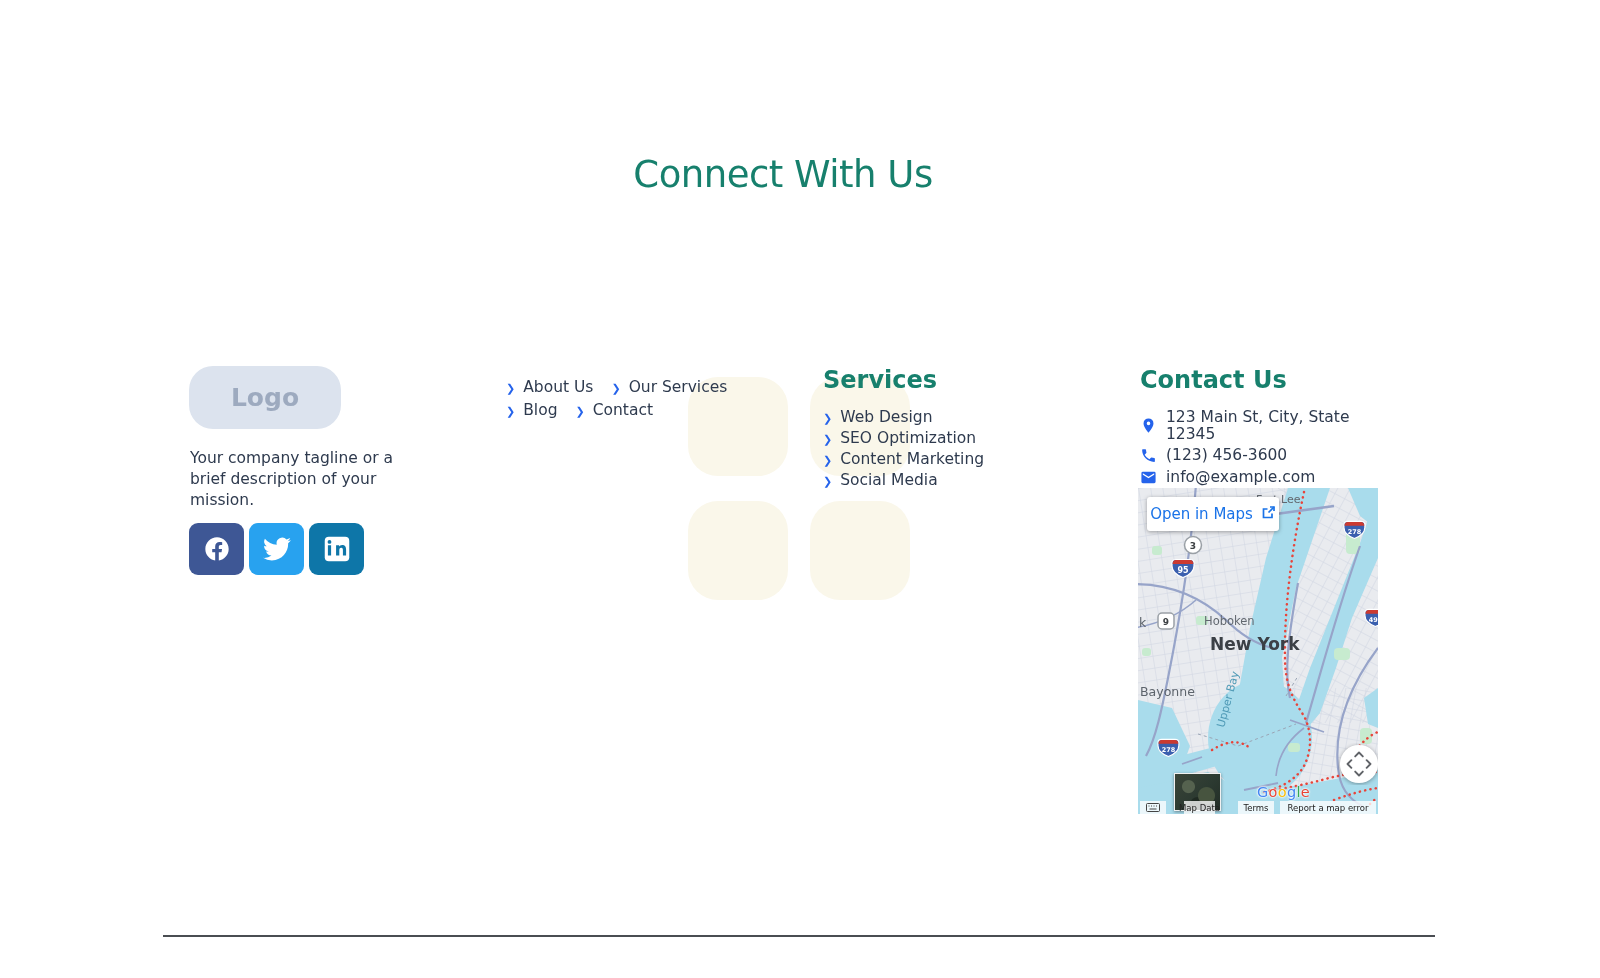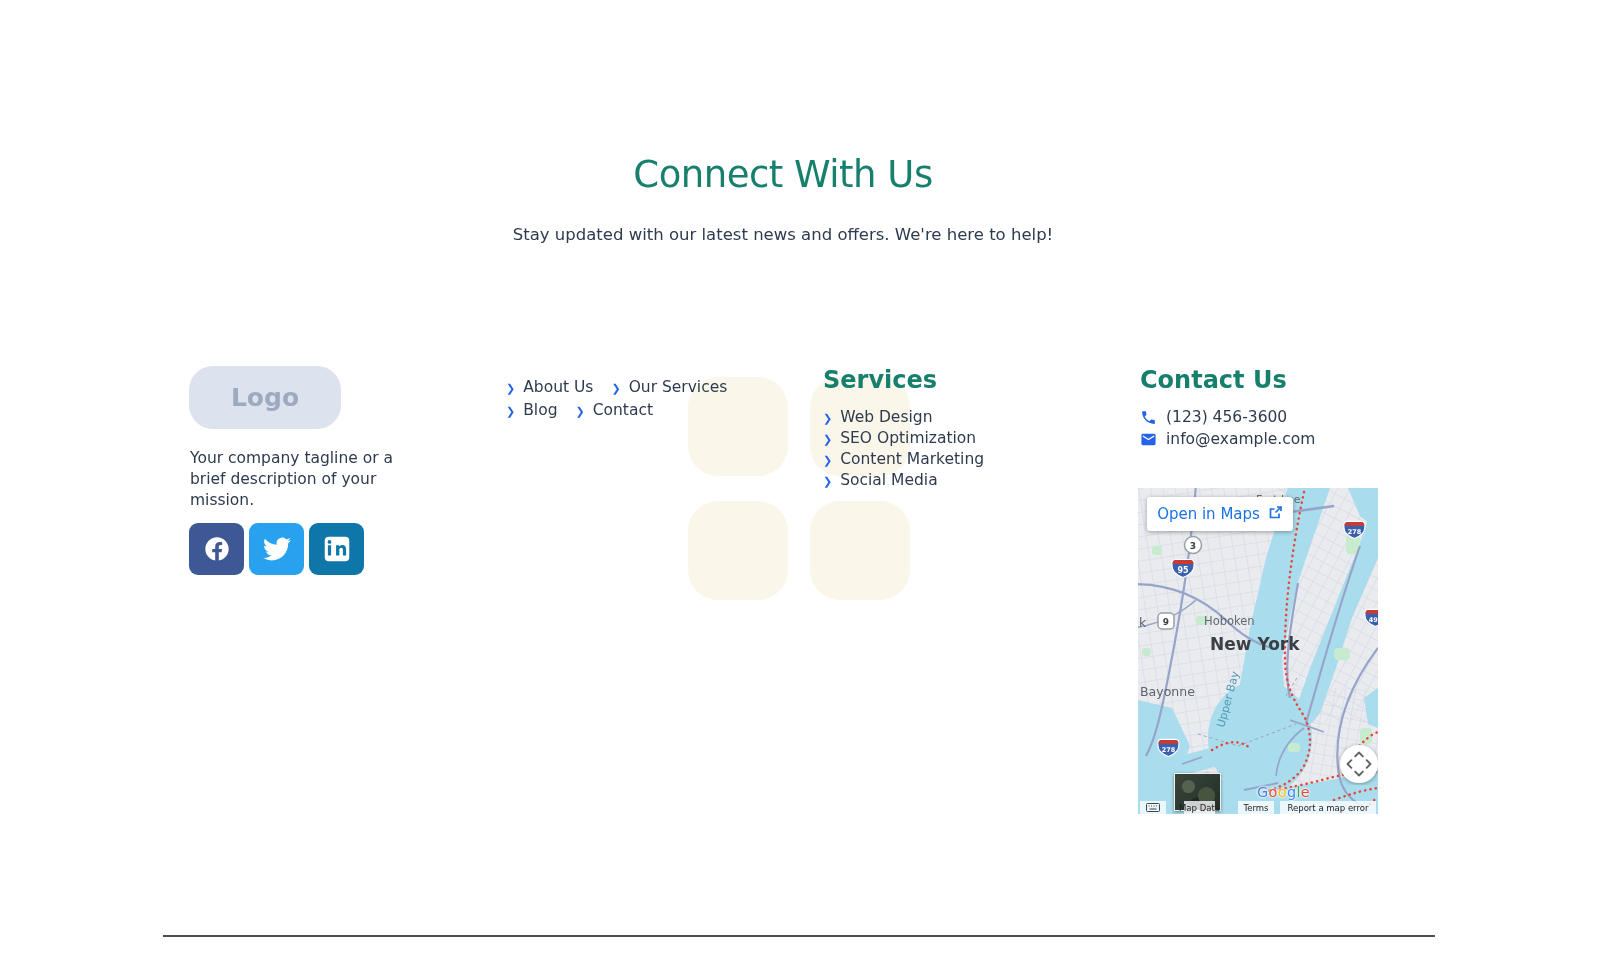--- a/index.html
+++ b/index.html
@@ -53,21 +53,21 @@
   .c-icon { width:17px; height:17px; flex:0 0 17px; display:flex; align-items:center; justify-content:center; }
   .c-icon svg { width:17px; height:17px; display:block; }
 
   
   .map {
     position:absolute; left:1138px; top:488px; width:240px; height:326px;
     overflow:hidden; background:#e9ebef; cursor:grab;
   }
   .map svg.map-base { position:absolute; left:0; top:0; }
   .map-open-btn {
-    position:absolute; left:9px; top:9px; width:146px; height:34px; background:#fff; border-radius:3px;
+    position:absolute; left:9px; top:9px; width:132px; height:34px; background:#fff; border-radius:3px;
     box-shadow:0 1px 4px rgba(0,0,0,.35); display:flex; align-items:center; justify-content:center; gap:8px;
     color:#1a73e8; font-size:15px; font-weight:500; cursor:pointer;
   }
   .google-logo {
     position:absolute; left:119px; top:296px; font-size:14.5px; font-weight:400; letter-spacing:0.3px;
     text-shadow:0 0 2px #fff,0 0 2px #fff,0 0 3px #fff; user-select:none;
   }
   .g1{color:#4285F4}.g2{color:#EA4335}.g3{color:#FBBC05}.g4{color:#4285F4}.g5{color:#34A853}.g6{color:#EA4335}
   .map-attr {
     position:absolute; left:0; right:0; bottom:0; height:13px; font-size:8.5px; color:#222;
@@ -91,21 +91,20 @@
   .footer-divider { position:absolute; left:163px; top:935px; width:1272px; height:2px; background:#4a4d52; }
 
   text { font-family:"DejaVu Sans","Liberation Sans",sans-serif; }
 </style>
 </head>
 <body>
 
 <div id="page">
 
   <h2 class="section-title">Connect With Us</h2>
-  <p class="section-sub">Stay updated with our latest news and offers. We're here to help!</p>
 
   <div class="decor-square" style="left:688px; top:377px;"></div>
   <div class="decor-square" style="left:810px; top:377px;"></div>
   <div class="decor-square" style="left:688px; top:501px;"></div>
   <div class="decor-square" style="left:810px; top:501px;"></div>
 
   <div class="logo-pill">Logo</div>
   <p class="tagline">Your company tagline or a brief description of your mission.</p>
   <div class="social-row">
     <div class="social-btn btn-facebook">
@@ -171,20 +170,28 @@
       <div class="link-item">
         <span class="chev">❯</span>
         <span>Social Media</span>
       </div>
     </div>
   </div>
 
   <div class="col col-contact">
     <div class="col-heading">Contact Us</div>
     <div class="contact-list">
+      <div class="contact-item">
+        <span class="c-icon">
+            <svg viewBox="0 0 24 24">
+              <path fill="#2563eb" d="M12 2a7 7 0 00-7 7c0 5.25 7 13 7 13s7-7.75 7-13a7 7 0 00-7-7zm0 9.5A2.5 2.5 0 1112 6.5a2.5 2.5 0 010 5z"></path>
+            </svg>
+          </span>
+        <span>123 Main St, City, State 12345</span>
+      </div>
       <div class="contact-item">
         <span class="c-icon">
             <svg viewBox="0 0 24 24">
               <path fill="#2563eb" d="M6.62 10.79a15.05 15.05 0 006.59 6.59l2.2-2.2a1 1 0 011.02-.24c1.12.37 2.33.57 3.57.57a1 1 0 011 1V20a1 1 0 01-1 1C10.61 21 3 13.39 3 4a1 1 0 011-1h3.5a1 1 0 011 1c0 1.24.2 2.45.57 3.57a1 1 0 01-.25 1.02l-2.2 2.2z"></path>
             </svg>
           </span>
         <span>(123) 456-3600</span>
       </div>
       <div class="contact-item">
         <span class="c-icon">

